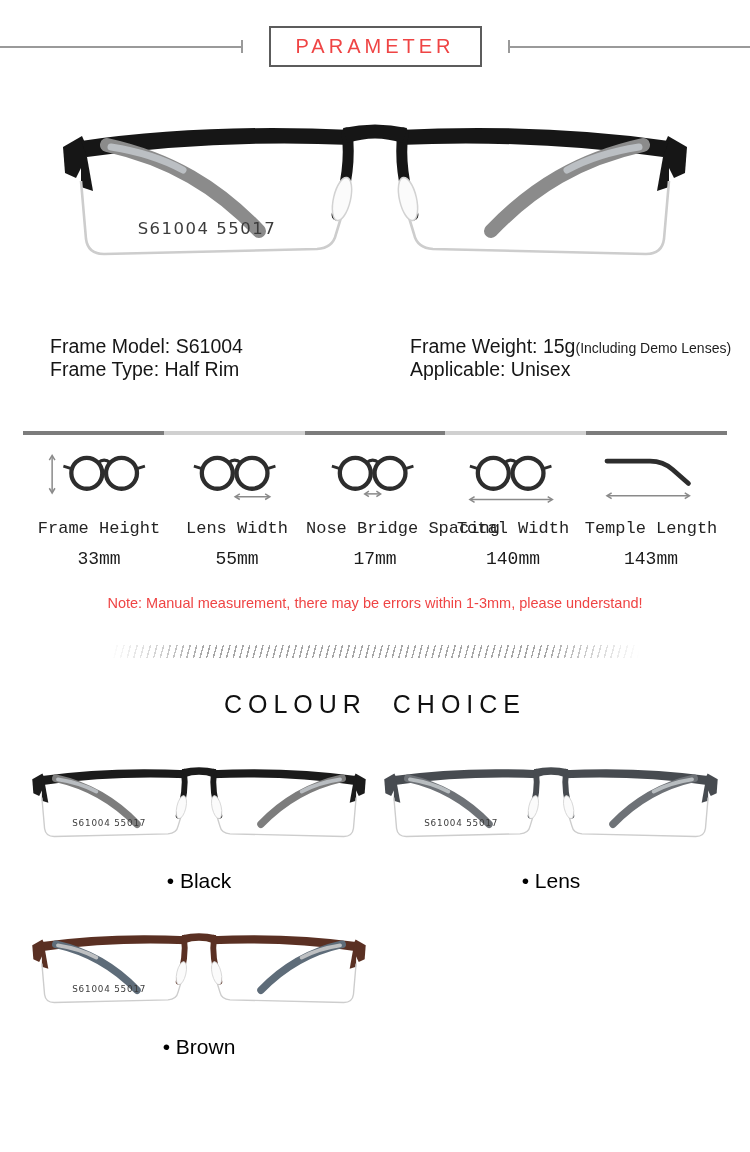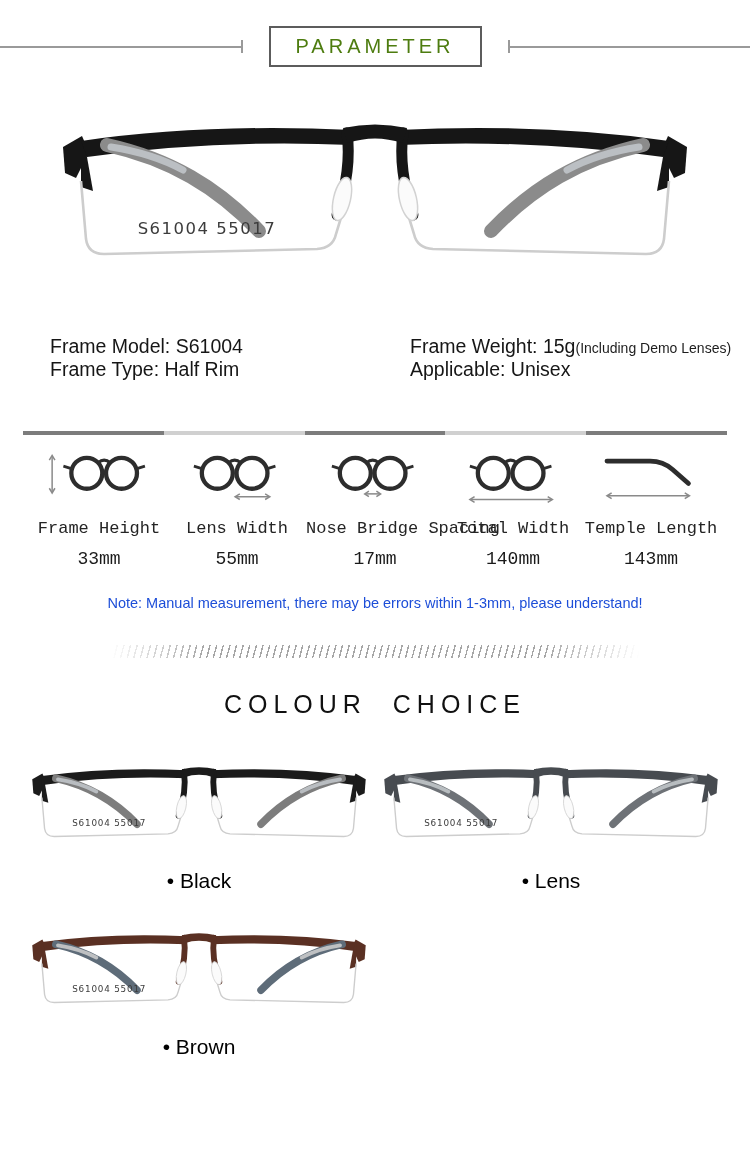--- a/index.html
+++ b/index.html
@@ -9,41 +9,41 @@
     position:relative;
   }
   
   .param-header{margin-top:26px;display:flex;align-items:center;}
   .side{flex:1;display:flex;align-items:center;}
   .side .rule{flex:1;height:2px;background:#9a9a9a;}
   .side .tick{width:2px;height:13px;background:#9a9a9a;}
   .side.left .tick{margin-right:0;}
   .param-box{
     border:2px solid #5c5c5c;padding:7px 25px;margin:0 26px;
-    font-size:20px;letter-spacing:4px;color:#4d7c0f;background:#fff;
+    font-size:20px;letter-spacing:4px;color:#ef4444;background:#fff;
   }
   
   .hero-wrap{margin:54px auto 0;width:640px;height:150px;}
   .hero-wrap svg{display:block;width:640px;height:150px;}
   
   .specs{margin-top:64px;padding-left:50px;display:grid;grid-template-columns:360px 1fr;}
   .spec-cell{font-size:19.5px;color:#161616;white-space:nowrap;}
   .spec-cell .small{font-size:14px;color:#1d1d1d;}
   
   .seg-divider{
     margin:50px auto 0;width:704px;height:4px;
     background:repeating-linear-gradient(90deg,#7c7c7c 0 140.8px,#d0d0d0 140.8px 281.6px);
   }
   
   .measure-row{margin-top:12px;padding:0 30px;display:flex;font-family:Liberation Mono, monospace;}
   .measure-item{width:138px;flex:0 0 138px;text-align:center;}
   .measure-item svg{display:block;margin:0 auto;width:118px;height:60px;}
   .m-label{margin-top:12px;font-size:17px;color:#242424;white-space:nowrap;}
   .m-value{margin-top:11px;font-size:18px;color:#1a1a1a;}
-  .measure-note{margin-top:26px;text-align:center;font-size:14.5px;color:#1d4ed8;}
+  .measure-note{margin-top:26px;text-align:center;font-size:14.5px;color:#ef4444;}
   
   .slash-divider{
     margin:34px auto 0;width:530px;height:13px;
     background:repeating-linear-gradient(105deg,#a6a6a6 0 1.4px,transparent 1.4px 6.4px);
     -webkit-mask-image:linear-gradient(to right,transparent,#000 18%,#000 82%,transparent);
             mask-image:linear-gradient(to right,transparent,#000 18%,#000 82%,transparent);
   }
   
   .colour-heading{
     margin-top:32px;text-align:center;font-size:25px;letter-spacing:6px;

